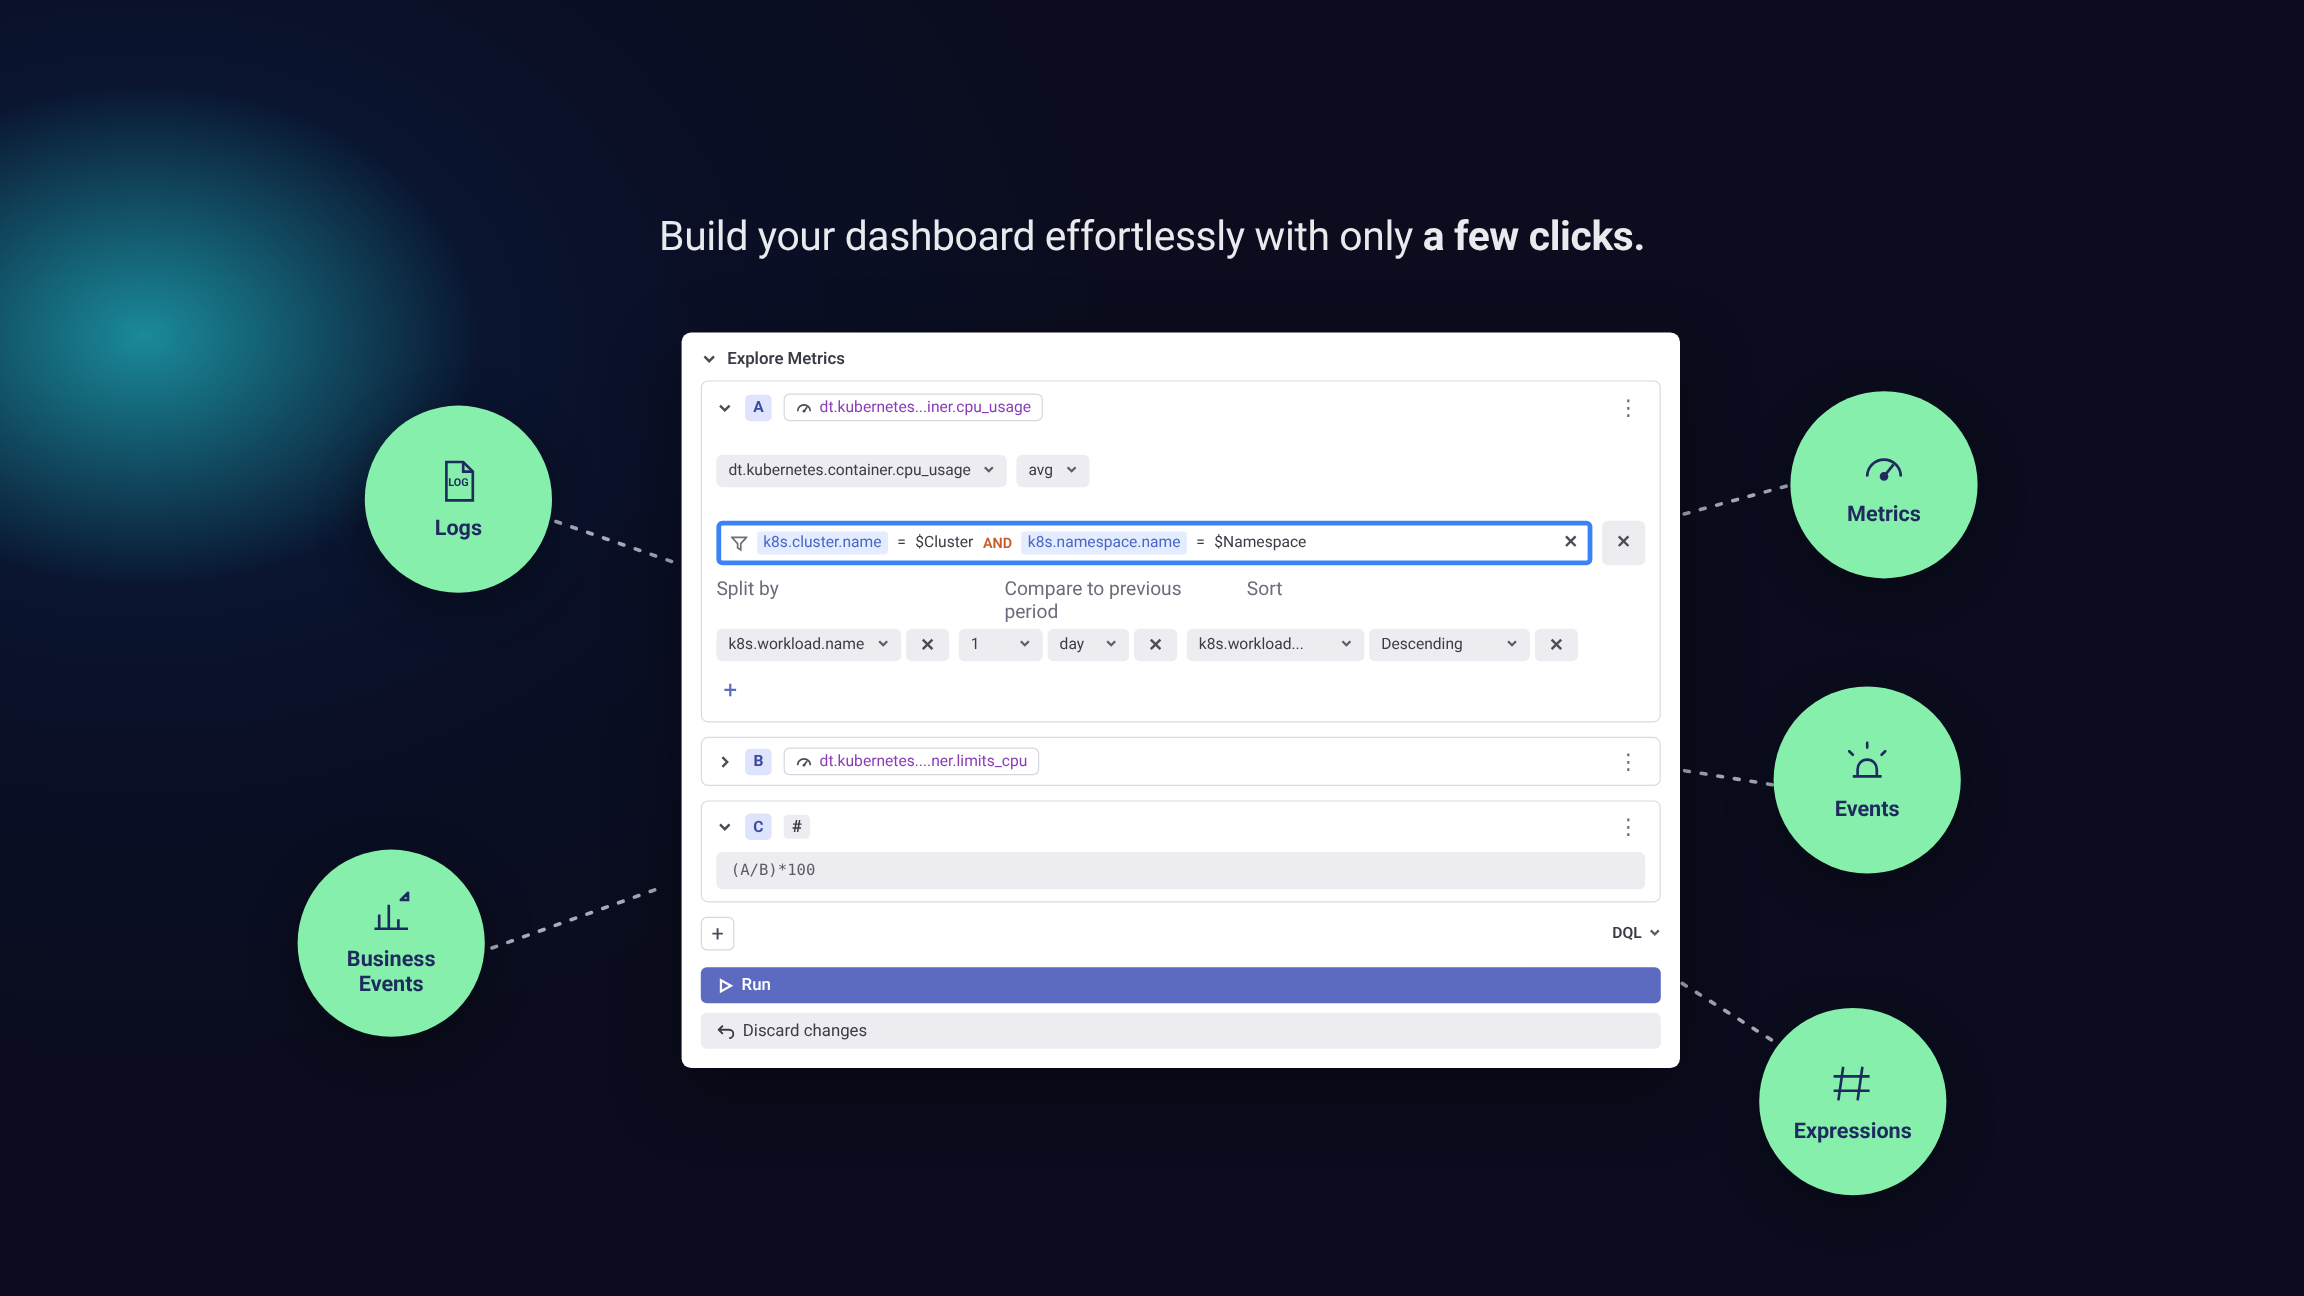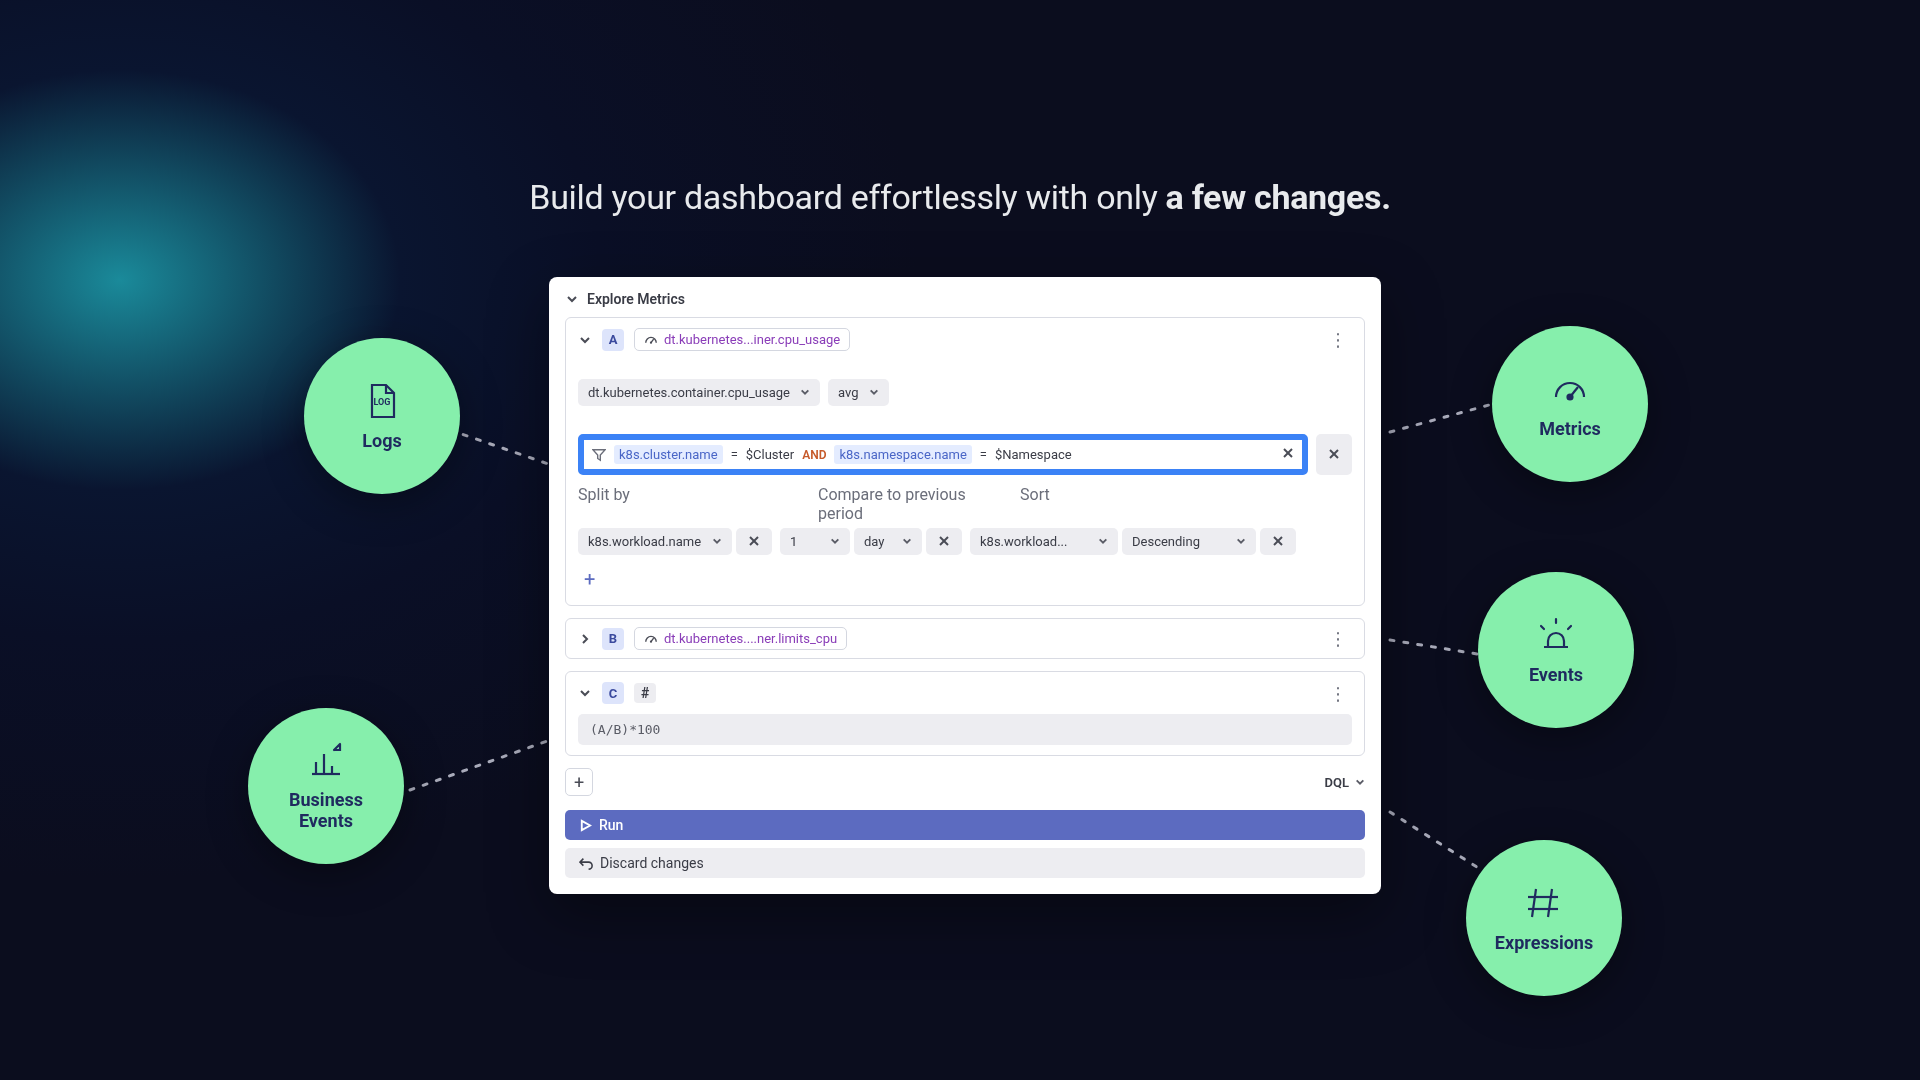--- a/index.html
+++ b/index.html
@@ -1,36 +1,36 @@
 <!DOCTYPE html>
 <html><head>
 <meta charset="utf-8">
 <style>
 * { margin:0; padding:0; box-sizing:border-box; font-family:-apple-system,BlinkMacSystemFont,"Segoe UI",Roboto,sans-serif; }
 body { width:1920px; height:1080px; background:radial-gradient(ellipse 800px 600px at 120px 280px,#1a8a9a 0%,#0a1530 35%,#0a0f26 60%,#0b0d1e 100%); overflow:hidden; position:relative; }
 .headline { position:absolute; top:177px; left:50%; transform:translateX(-50%); color:#e8eaed; font-size:34px; font-weight:400; white-space:nowrap; letter-spacing:-0.3px; }
 .headline b { font-weight:700; }
-.panel { position:absolute; left:549px; top:277px; width:832px; background:#fff; border-radius:8px; padding:14px 16px 16px 16px; box-shadow:0 20px 60px rgba(0,0,0,0.4); }
+.panel { position:absolute; left:568px; top:277px; width:832px; background:#fff; border-radius:8px; padding:14px 16px 16px 16px; box-shadow:0 20px 60px rgba(0,0,0,0.4); }
 .panel-title-row { display:flex; align-items:center; gap:8px; color:#3a3c46; font-size:14px; font-weight:600; margin-bottom:10px; }
 .chev { width:14px; height:14px; display:inline-flex; align-items:center; justify-content:center; }
 .chev svg { width:12px; height:12px; stroke:#4a4c56; stroke-width:2; fill:none; }
 .section { border:1px solid #d9dbe3; border-radius:6px; padding:10px 12px; margin-bottom:12px; }
 .section-head { display:flex; align-items:center; gap:10px; }
 .badge { background:#dde4fb; color:#3b4a9e; font-size:13px; font-weight:700; width:22px; height:22px; border-radius:4px; display:flex; align-items:center; justify-content:center; }
 .metric-pill { display:flex; align-items:center; gap:6px; border:1px solid #d4d7e0; border-radius:5px; padding:3px 9px; background:#fff; font-size:13px; }
 .gauge-ico { color:#4a4c56; display:inline-flex; }
 .gauge-ico svg { width:14px; height:14px; }
 .metric-name { color:#8a3db8; font-size:13px; }
 .dots-btn { margin-left:auto; color:#6b6e7a; font-size:18px; letter-spacing:-1px; padding:0 6px; cursor:pointer; }
 .dots-btn::before { content:"⋮"; }
 .ctrl-row { display:flex; gap:8px; margin-top:28px; flex-wrap:wrap; }
 .sel { background:#ededf1; border-radius:5px; padding:6px 10px; display:flex; align-items:center; gap:8px; font-size:13px; color:#3a3c46; cursor:pointer; }
 .sel .caret { margin-left:2px; }
 .caret svg { width:10px; height:10px; stroke:#5a5c66; stroke-width:2.2; fill:none; }
-.filter-box { display:flex; align-items:center; gap:8px; border:6px solid #3b82f6; border-radius:5px; padding:5px 8px; flex:1; max-width:742px; font-size:13px; color:#3a3c46; }
+.filter-box { display:flex; align-items:center; gap:8px; border:4px solid #3b82f6; border-radius:5px; padding:5px 8px; flex:1; max-width:742px; font-size:13px; color:#3a3c46; }
 .filter-box .funnel { color:#6b6e7a; display:inline-flex; }
 .filter-box .funnel svg { width:14px; height:14px; stroke:currentColor; stroke-width:1.6; fill:none; }
 .tok-key { background:#e4ecff; color:#4a66c7; padding:2px 5px; border-radius:3px; font-size:13px; }
 .tok-op { color:#3a3c46; }
 .tok-val { color:#3a3c46; }
 .tok-and { color:#c65a2a; font-weight:600; font-size:12px; }
 .xbtn { background:#ededf1; border-radius:5px; padding:6px 10px; display:flex; align-items:center; font-size:14px; color:#3a3c46; cursor:pointer; }
 .xbtn.solo { width:36px; justify-content:center; }
 .labels-row { display:flex; gap:14px; margin-top:10px; font-size:16px; color:#6b6e7a; }
 .lbl { flex:0 0 auto; }
@@ -61,21 +61,21 @@
 #bbl-biz { left:248px; top:708px; width:156px; height:156px; }
 #bbl-metrics { left:1492px; top:326px; width:156px; height:156px; }
 #bbl-events { left:1478px; top:572px; width:156px; height:156px; }
 #bbl-expr { left:1466px; top:840px; width:156px; height:156px; }
 .dash-line { position:absolute; stroke:#a9abba; stroke-width:3; stroke-dasharray:4 10; stroke-linecap:round; }
 </style>
 </head>
 <body>
 
 <div class="headline">
-  <span>Build your dashboard effortlessly with only </span><b>a few changes.</b>
+  <span>Build your dashboard effortlessly with only </span><b>a few clicks.</b>
 </div>
 
 <svg class="dash-line" style="left:440px;top:420px;width:130px;height:60px">
     <line x1="10" y1="10" x2="120" y2="48"></line>
   </svg>
 <svg class="dash-line" style="left:400px;top:730px;width:160px;height:70px">
     <line x1="10" y1="60" x2="150" y2="10"></line>
   </svg>
 <svg class="dash-line" style="left:1380px;top:390px;width:130px;height:50px">
     <line x1="10" y1="42" x2="120" y2="12"></line>

